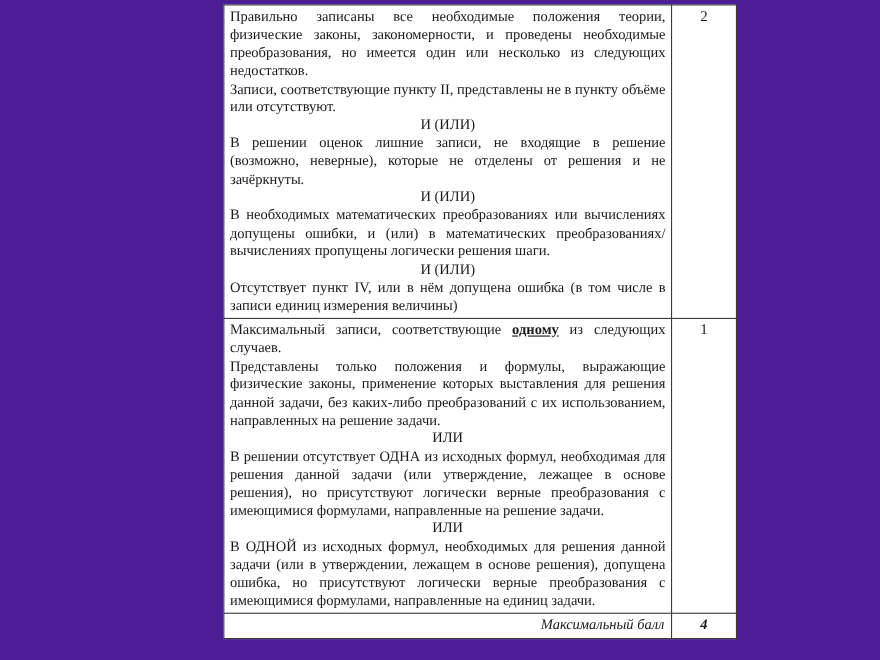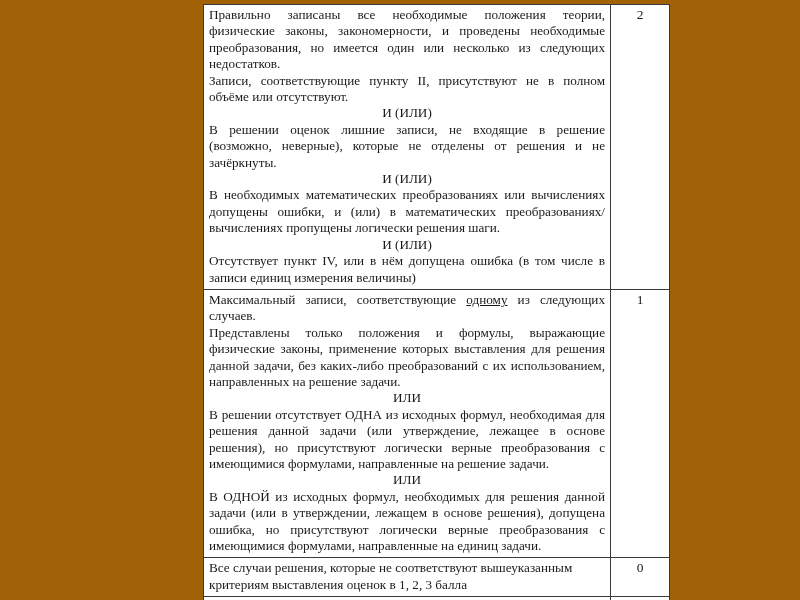--- a/index.html
+++ b/index.html
@@ -14,21 +14,21 @@
     font-family: "Liberation Serif", "DejaVu Serif", serif;
     color: #1a1a1a;
   }
 
   .sheet {
     position: absolute;
     left: 0;
     top: 0;
     width: 800px;
     height: 600px;
-    background: #a16207;
+    background: #4c1d95;
   }
 
   .grading-table {
     position: absolute;
     left: 203px;
     top: 4px;
     width: 466px;
     border-collapse: collapse;
     table-layout: fixed;
     background: #ffffff;
@@ -67,21 +67,21 @@
   }
   .para:last-child { margin-bottom: 0; }
 
   .sep {
     margin: 0;
     text-align: center;
     text-justify: auto;
   }
 
   .emph-underline {
-    font-weight: normal;
+    font-weight: bold;
     text-decoration: underline;
   }
 
   td.maxscore-label {
     text-align: right;
     font-style: italic;
     padding-right: 6px;
     padding-top: 2px;
     padding-bottom: 3px;
   }
@@ -103,21 +103,21 @@
   <table class="grading-table">
     <colgroup>
       <col class="c-criteria">
       <col class="c-score">
     </colgroup>
     <tbody>
 
       <tr>
         <td class="criteria-cell">
           <p class="para">Правильно записаны все необходимые положения теории, физические законы, закономерности, и проведены необходимые преобразования, но имеется один или несколько из следующих недостатков.</p>
-          <p class="para">Записи, соответствующие пункту II, присутствуют не в полном объёме или отсутствуют.</p>
+          <p class="para">Записи, соответствующие пункту II, представлены не в пункту объёме или отсутствуют.</p>
           <p class="sep">И (ИЛИ)</p>
           <p class="para">В решении оценок лишние записи, не входящие в решение (возможно, неверные), которые не отделены от решения и не зачёркнуты.</p>
           <p class="sep">И (ИЛИ)</p>
           <p class="para">В необходимых математических преобразованиях или вычислениях допущены ошибки, и (или) в математических преобразованиях/вычислениях пропущены логически решения шаги.</p>
           <p class="sep">И (ИЛИ)</p>
           <p class="para">Отсутствует пункт IV, или в нём допущена ошибка (в том числе в записи единиц измерения величины)</p>
         </td>
         <td class="score-cell">2</td>
       </tr>
 
@@ -126,26 +126,20 @@
           <p class="para"><span>Максимальный записи, соответствующие </span><span class="emph-underline">одному</span><span> из следующих случаев.</span></p>
           <p class="para">Представлены только положения и формулы, выражающие физические законы, применение которых выставления для решения данной задачи, без каких-либо преобразований с их использованием, направленных на решение задачи.</p>
           <p class="sep">ИЛИ</p>
           <p class="para">В решении отсутствует ОДНА из исходных формул, необходимая для решения данной задачи (или утверждение, лежащее в основе решения), но присутствуют логически верные преобразования с имеющимися формулами, направленные на решение задачи.</p>
           <p class="sep">ИЛИ</p>
           <p class="para">В ОДНОЙ из исходных формул, необходимых для решения данной задачи (или в утверждении, лежащем в основе решения), допущена ошибка, но присутствуют логически верные преобразования с имеющимися формулами, направленные на единиц задачи.</p>
         </td>
         <td class="score-cell">1</td>
       </tr>
 
-      <tr>
-        <td class="criteria-cell plain">
-          <p class="para">Все случаи решения, которые не соответствуют вышеуказанным критериям выставления оценок в 1, 2, 3 балла</p>
-        </td>
-        <td class="score-cell">0</td>
-      </tr>
 
       <tr>
         <td class="maxscore-label">Максимальный балл</td>
         <td class="maxscore-value">4</td>
       </tr>
 
     </tbody>
   </table>
 
 </div>

